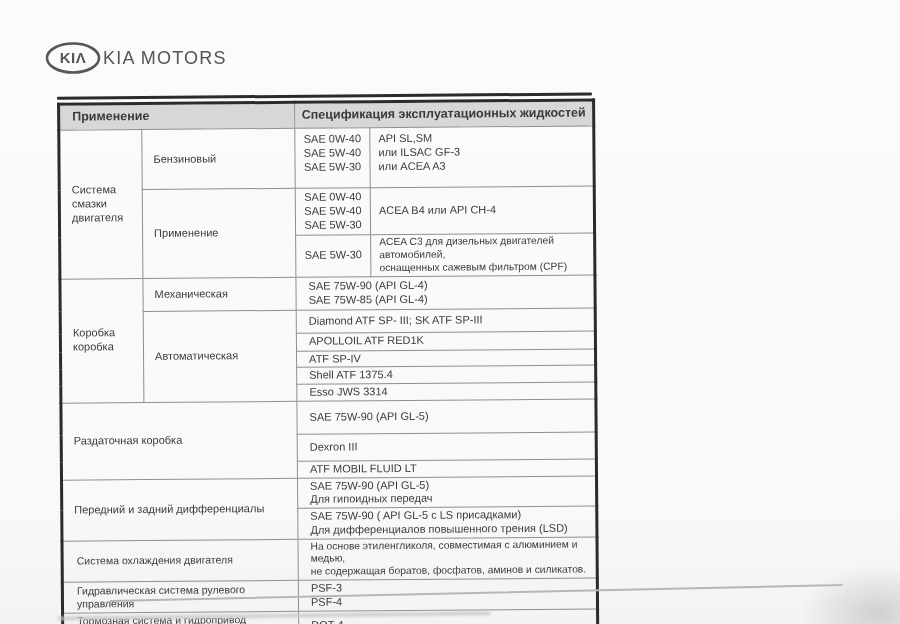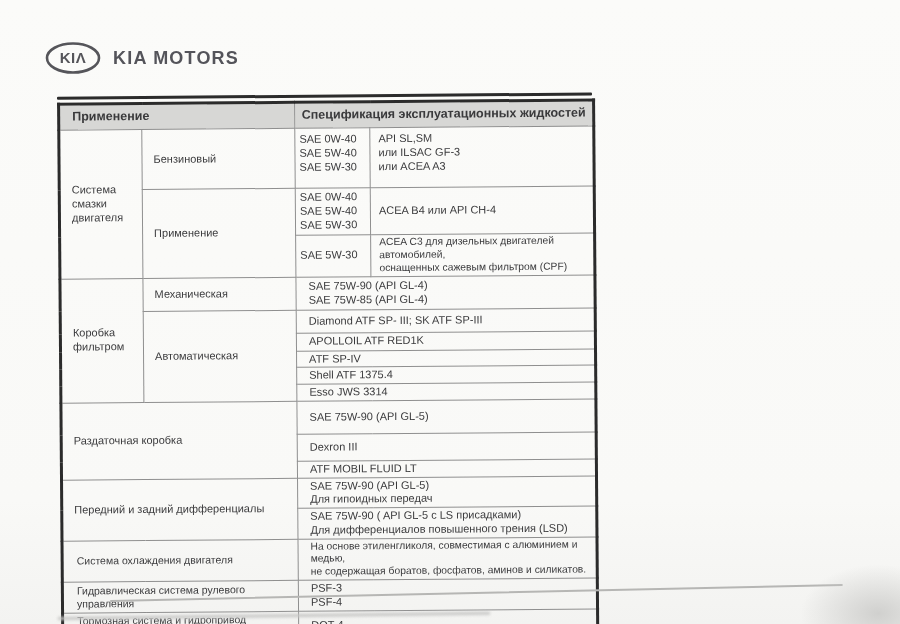--- a/index.html
+++ b/index.html
@@ -3,36 +3,36 @@
 <meta charset="utf-8">
 <style>
   html, body { margin: 0; padding: 0; }
   body {
     width: 900px; height: 624px; overflow: hidden; position: relative;
     background: linear-gradient(180deg, #fbfbf9 0%, #f9f9f7 80%, #f3f3f1 100%);
     font-family: "Liberation Sans", "DejaVu Sans", sans-serif;
     color: var(--text, #3a3a3c);
   }
   
-  .brand { position: absolute; left: 44px; top: 40px; display: flex; align-items: center; gap: 11px; }
-  .brand-name { font-size: 18px; font-weight: bold; letter-spacing: 1.2px; color: var(--brand, #54545a); }
+  .brand { position: absolute; left: 44px; top: 40px; display: flex; align-items: center; gap: 1px; }
+  .brand-name { font-size: 18px; font-weight: normal; letter-spacing: 1.2px; color: var(--brand, #54545a); }
   
   .table-area { position: absolute; left: 57px; top: 95px; width: 535px;
     transform: rotate(-0.45deg); transform-origin: 40% 0; }
   .top-rule { height: 3px; background: var(--outer-border, #2b2b2b); margin-bottom: 3px; border-radius: 1px; }
   table { border-collapse: collapse; table-layout: fixed; width: 535px;
     border: 3px solid var(--outer-border, #2b2b2b); }
   td, th { border: 1px solid var(--border, #8f8f8f); vertical-align: middle;
     white-space: pre-line; font-size: 11px; line-height: 1.25; padding: 1px 4px; overflow: hidden; }
   th { background: var(--header-bg, #d7d7d5); font-size: 12.5px; text-align: left;
     padding: 4px 4px 4px 12px; font-weight: bold; }
   th.spec { text-align: center; padding-left: 4px; }
   .pad  { padding-left: 11px; }
   .cfull{ padding-left: 12px; }
-  .center { text-align: left; }
+  .center { text-align: center; }
   .top  { vertical-align: top; padding-top: 4px; }
   .small{ font-size: 10.3px; }
   .btm  { font-size: 10.5px; padding-left: 13px; }
   
   .footer-line { position: absolute; left: 110px; top: 600px; width: 733px; height: 2px;
     background: #b6b6b4; transform: rotate(-1.25deg); transform-origin: 0 50%; border-radius: 1px; }
   .bottom-edge { position: absolute; left: 58px; top: 617px; width: 432px; height: 3px;
     background: #c6c6c4; filter: blur(1.5px); transform: rotate(-0.7deg); transform-origin: 0 50%; }
   .corner-shadow { position: absolute; right: -20px; bottom: -16px; width: 120px; height: 76px;
     background: radial-gradient(ellipse at 65% 65%, #d0d0ce 0%, rgba(208,208,206,0) 70%); }
@@ -83,21 +83,21 @@
       <td style="padding-left:8px">ACEA B4 или API CH-4</td>
     </tr>
     <tr style="height:30px">
       <td class="center">SAE 5W-30</td>
       <td class="small" style="padding-left:8px">ACEA C3 для дизельных двигателей автомобилей,
 оснащенных сажевым фильтром (CPF)</td>
     </tr>
 
     <tr style="height:33px">
       <td rowspan="6" class="pad">Коробка
-фильтром</td>
+коробка</td>
       <td class="pad">Механическая</td>
       <td colspan="2" class="cfull">SAE 75W-90 (API GL-4)
 SAE 75W-85 (API GL-4)</td>
     </tr>
     <tr style="height:23px">
       <td rowspan="5" class="pad">Автоматическая</td>
       <td colspan="2" class="cfull">Diamond ATF SP- III; SK ATF SP-III</td>
     </tr>
     <tr style="height:18px">
       <td colspan="2" class="cfull">APOLLOIL ATF RED1K</td>

